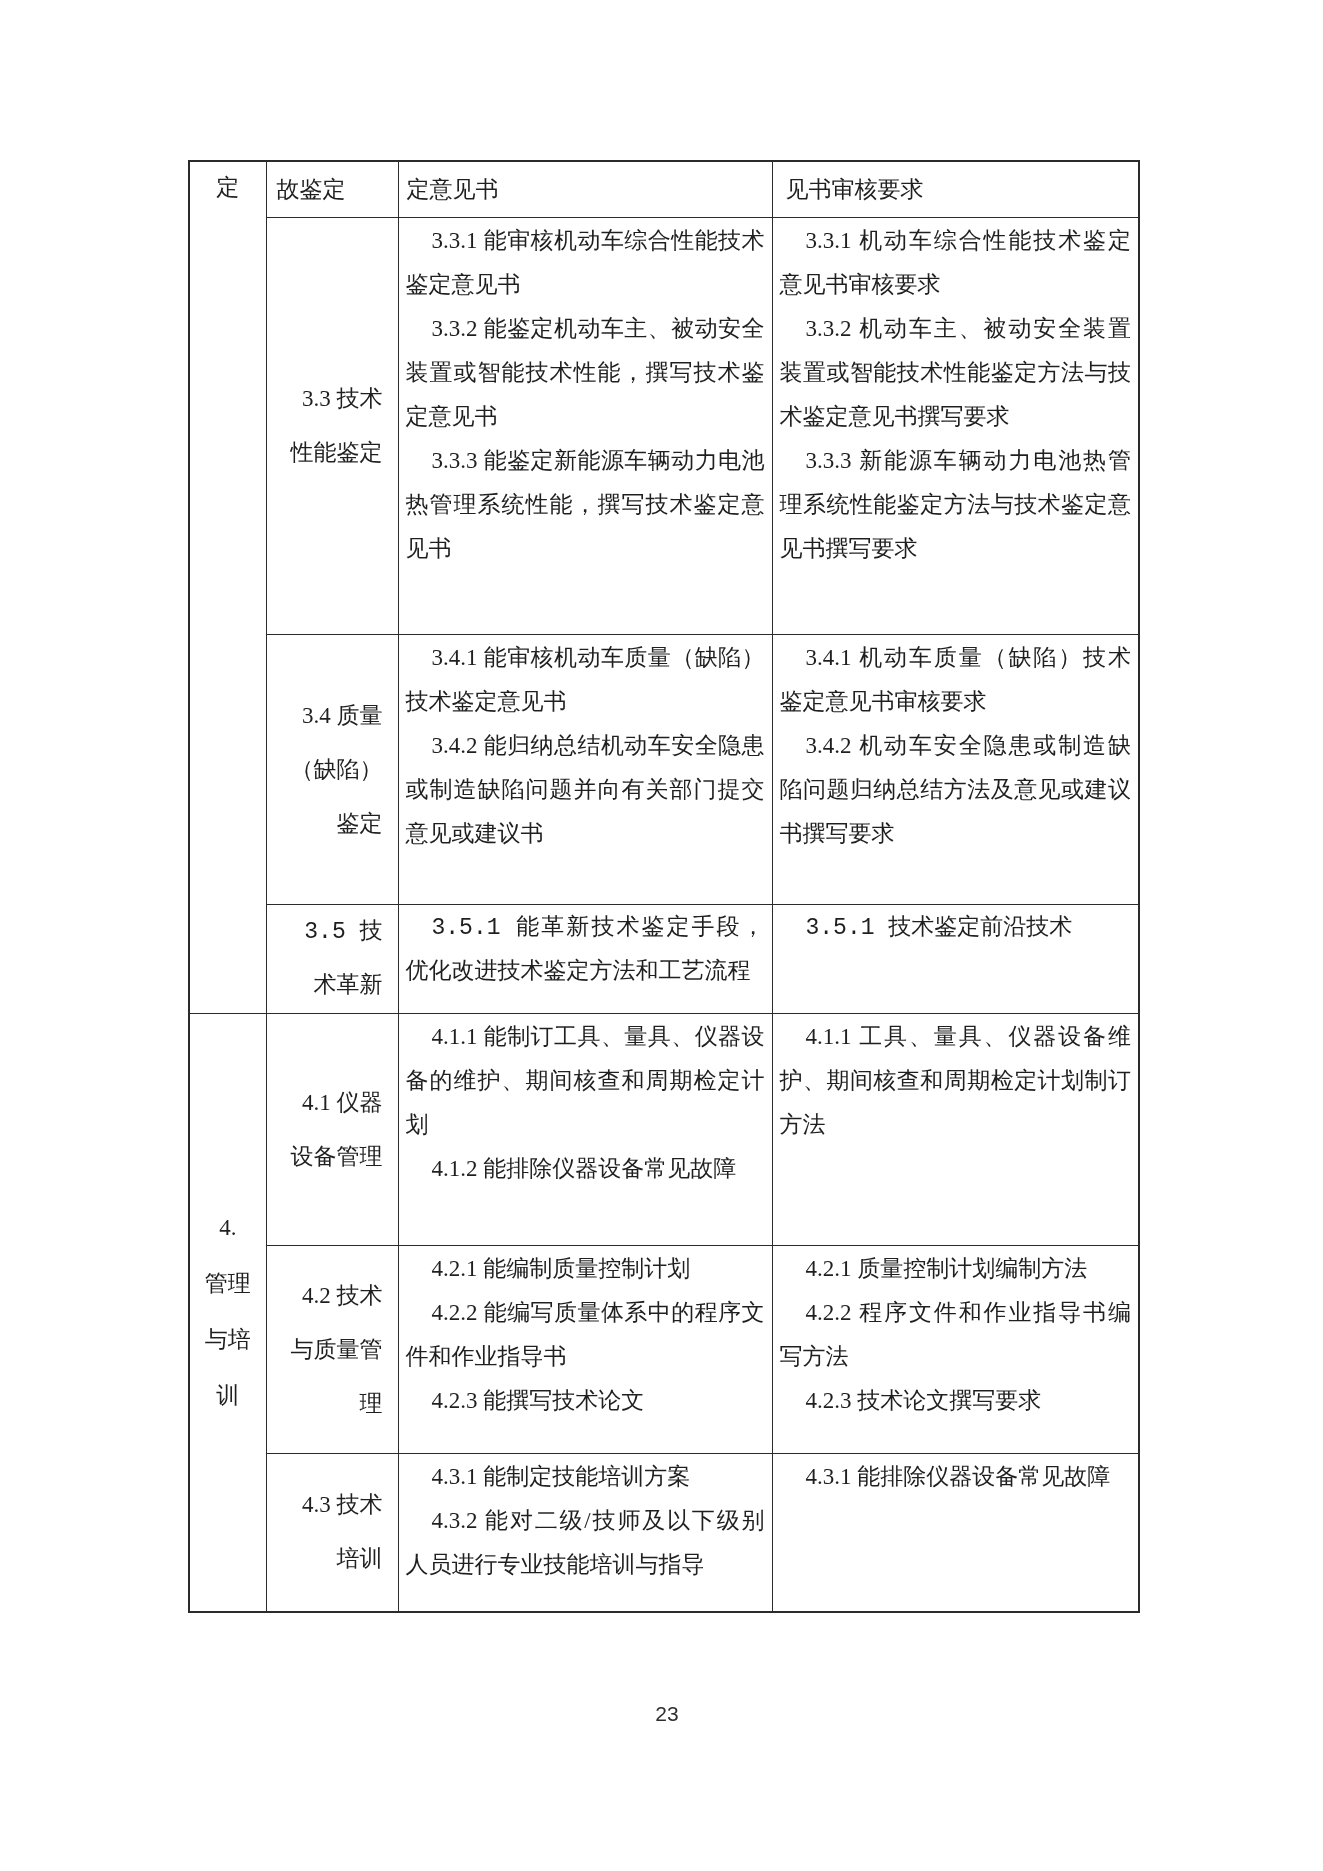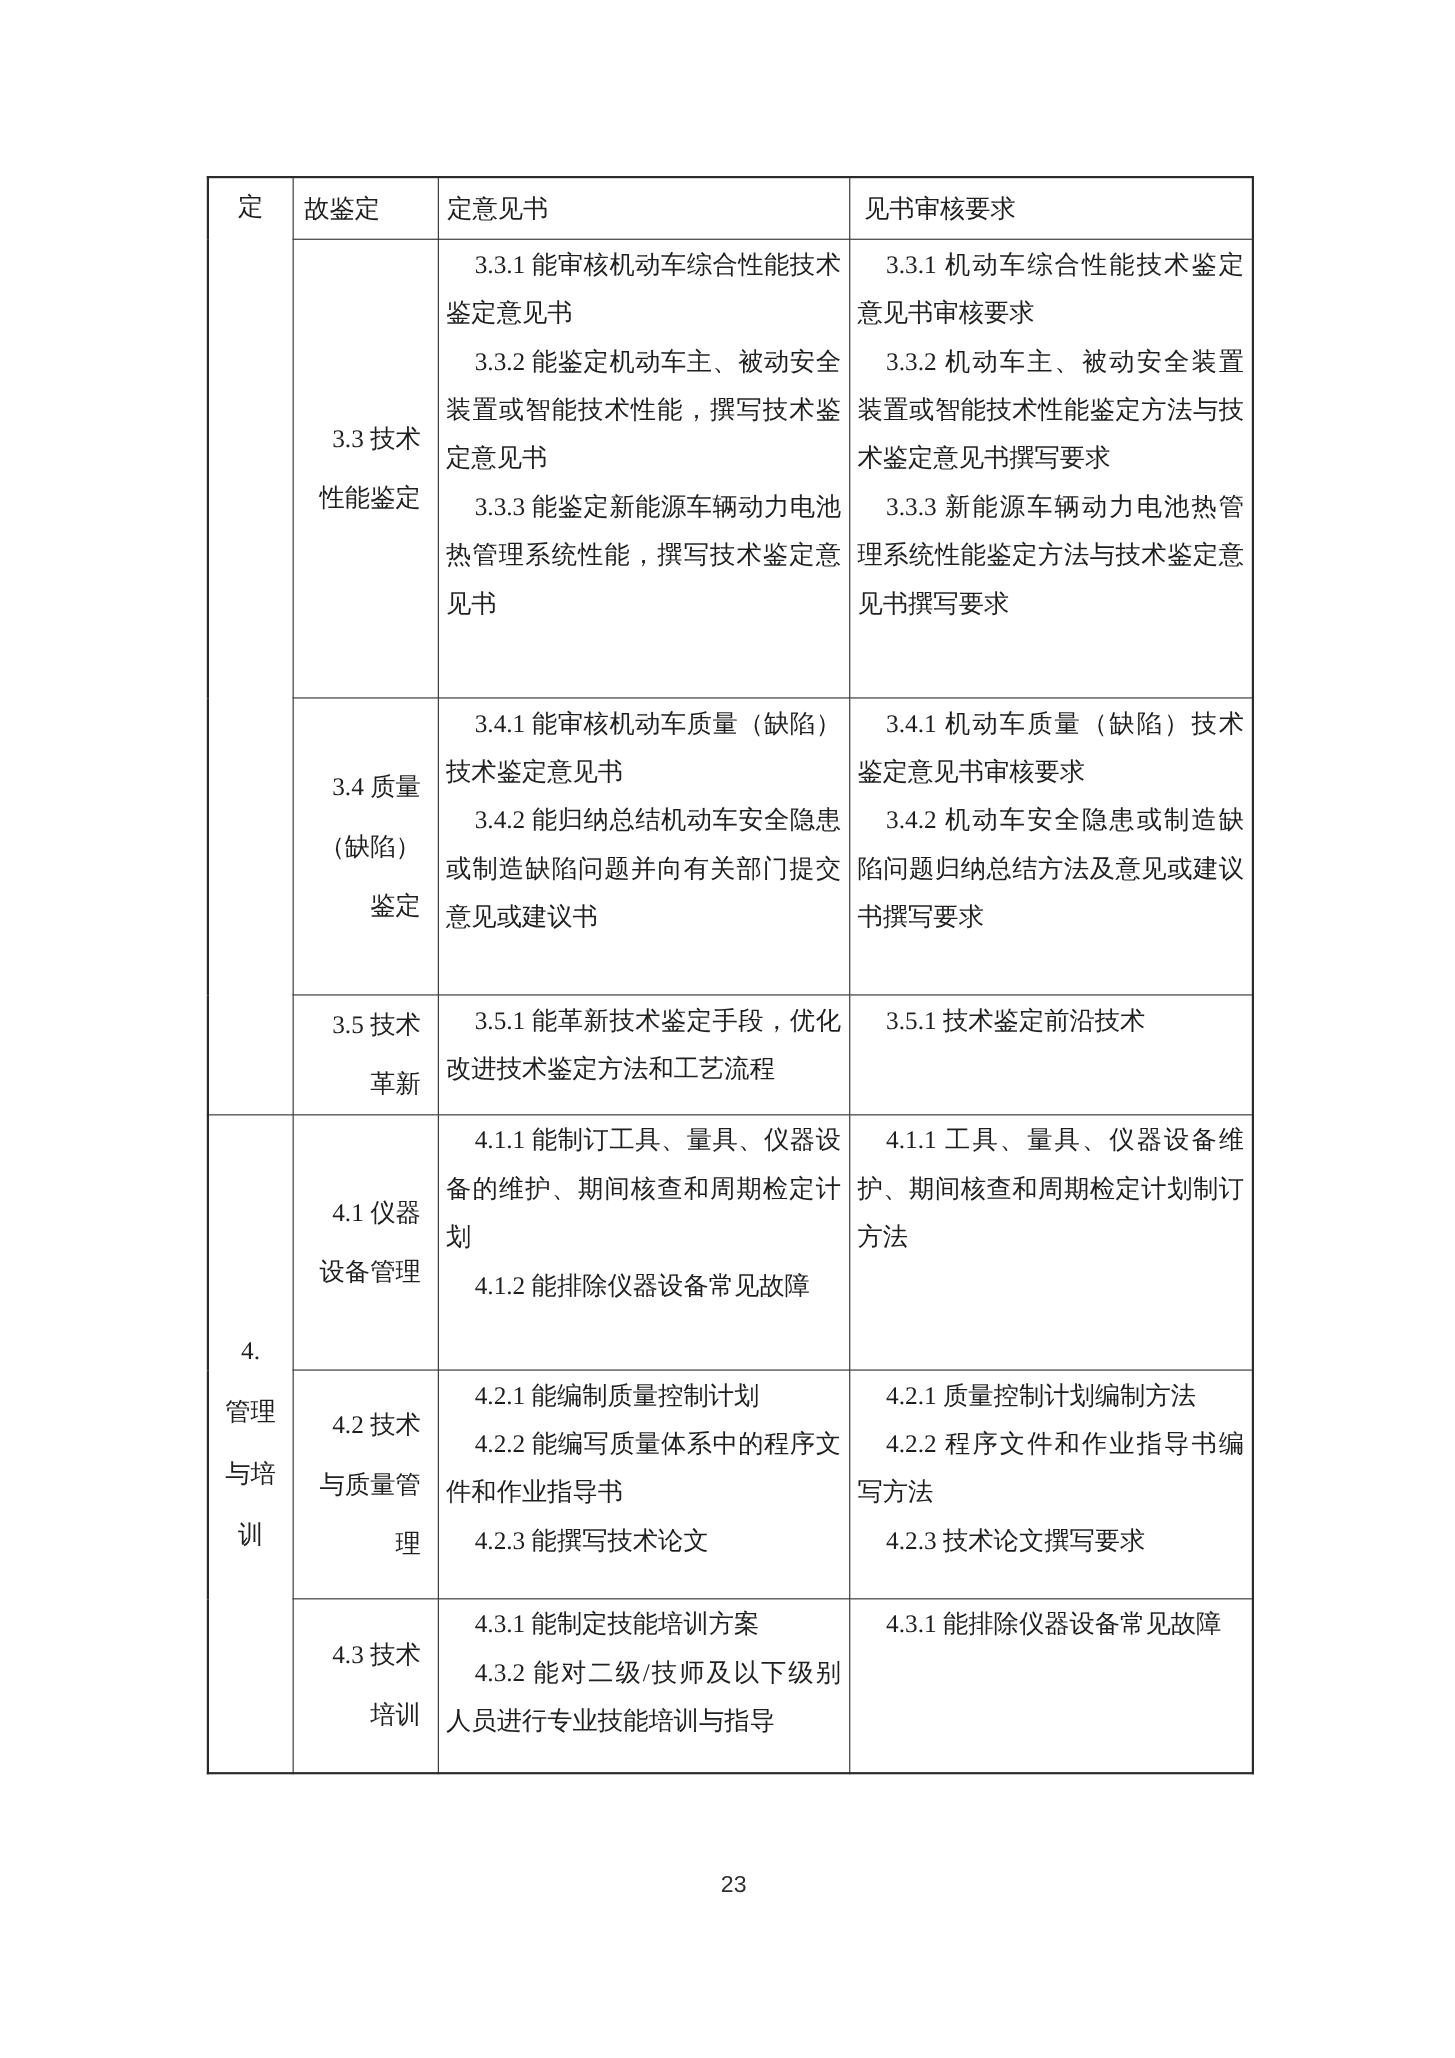--- a/index.html
+++ b/index.html
@@ -35,21 +35,21 @@
   
   td.content-cell{vertical-align:top;padding:1px 7px 0 7px;}
   .content-cell p{
     margin:0;
     line-height:44px;
     text-indent:26px;
     text-align:justify;
   }
   tr.r-33{height:417px;}
   tr.r-34{height:270px;}
-  tr.r-35{height:103px;}
+  tr.r-35{height:103px;font-family:Liberation Mono, monospace;}
   tr.r-41{height:232px;}
   tr.r-42{height:208px;}
   tr.r-43{height:158px;}
   .page-footer{
     position:absolute;left:0;right:0;top:1702px;
     text-align:center;
     font-family:"Liberation Sans", sans-serif;
     font-size:21px;color:#2e2e2e;margin-left:11px;
   }
 </style>

